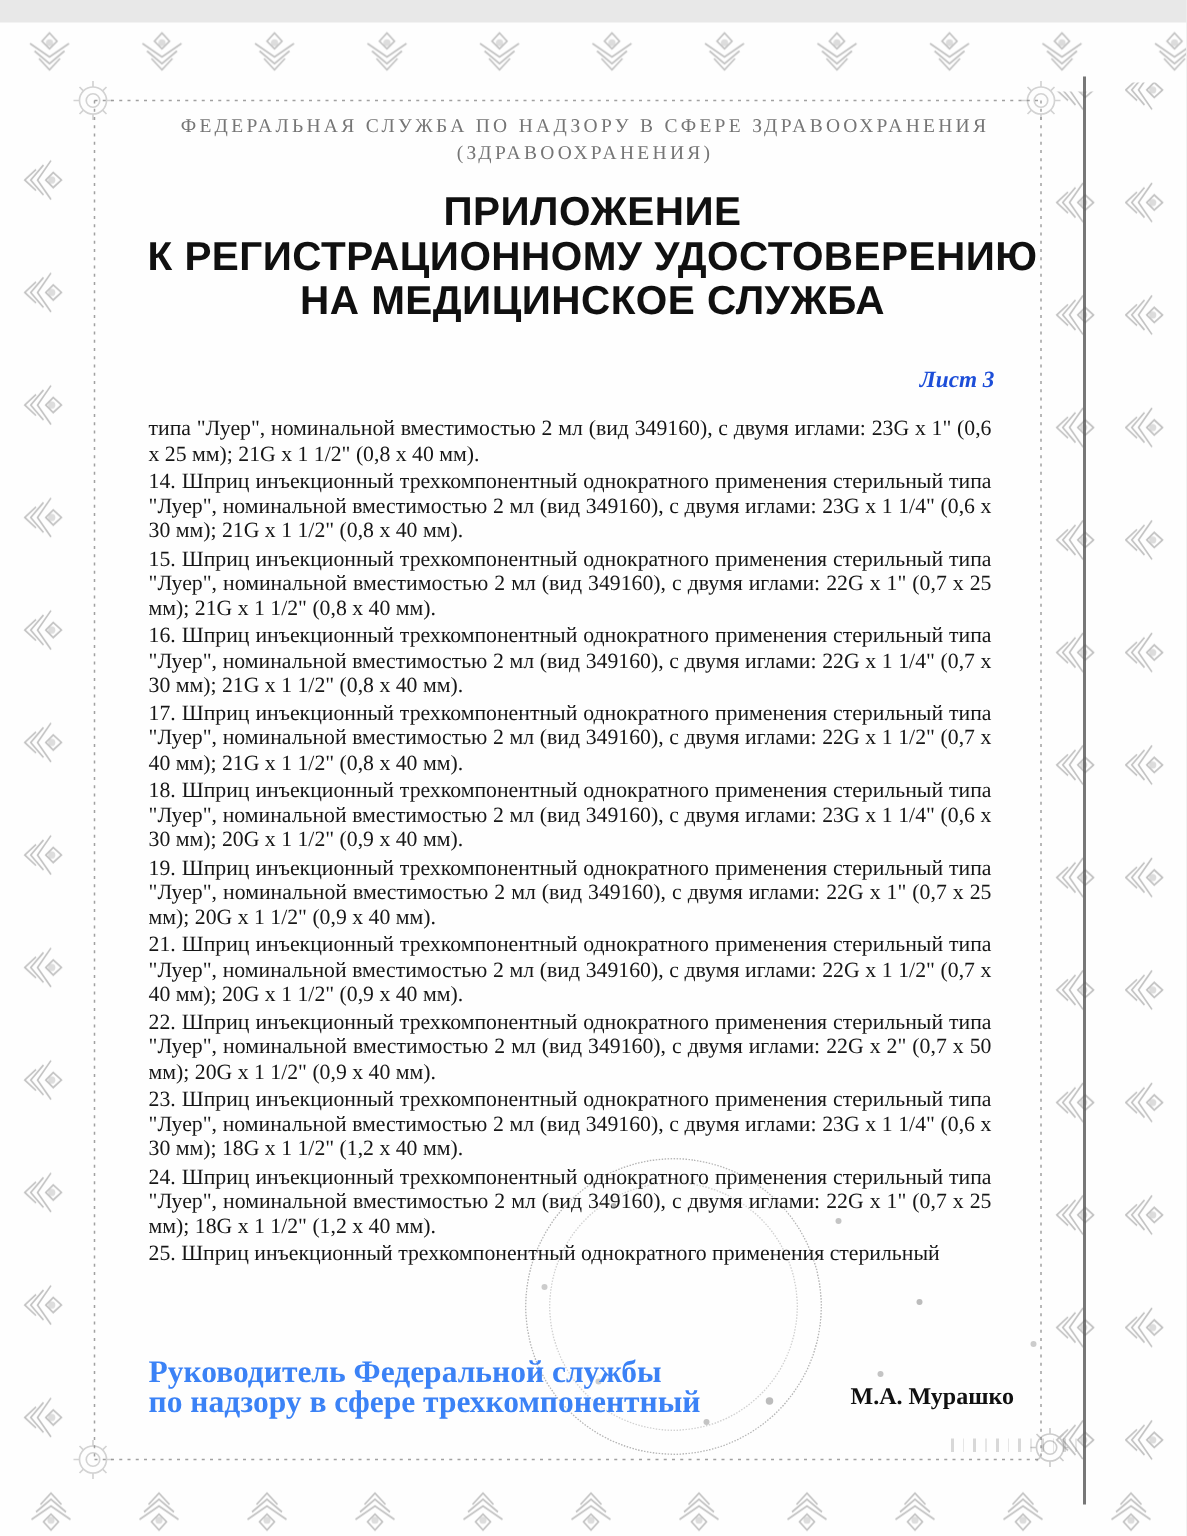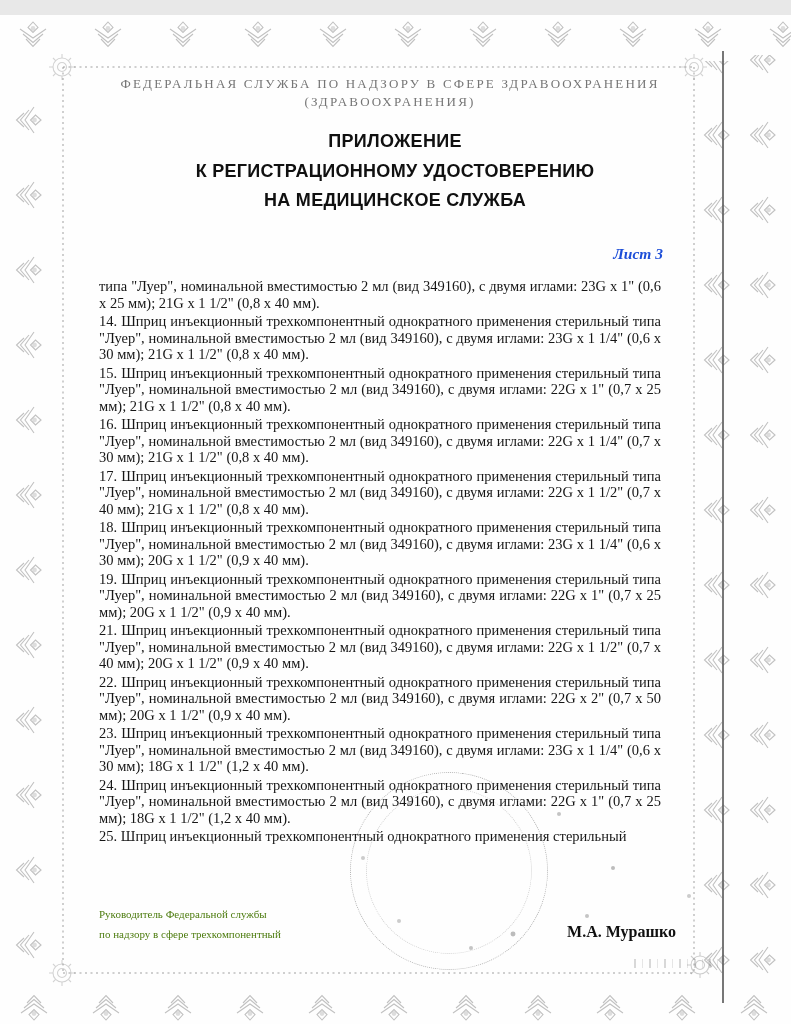--- a/index.html
+++ b/index.html
@@ -15,39 +15,39 @@
   .frame-dot{fill:none;stroke:#8a8a8a;stroke-width:1;stroke-dasharray:2 3.5;opacity:.8;}
   .frame-solid{fill:none;stroke:#5f5f5f;stroke-width:2;opacity:.85;}
 
   .agency{
     position:absolute;left:70px;top:60px;width:640px;text-align:center;
     font-size:13px;letter-spacing:2.2px;color:#757575;line-height:18px;
   }
   .title{
     position:absolute;left:40px;top:112px;width:710px;text-align:center;
     font-family:"Liberation Sans", sans-serif;font-weight:bold;
-    font-size:18px;line-height:29.5px;color:#101010;letter-spacing:.3px;
+    font-size:27px;line-height:29.5px;color:#101010;letter-spacing:.3px;
   }
   .date-row{
     position:absolute;left:70px;top:205px;width:640px;text-align:center;
     font-weight:bold;font-size:17.5px;color:#101010;
   }
   .date-row .num{margin-left:38px;}
   .sheet{
     position:absolute;top:230px;right:128px;
     font-weight:bold;font-size:15.5px;color:#1d4ed8;font-style:italic;
   }
   .body-text{
     position:absolute;left:99px;top:263px;width:562px;
     font-size:14.5px;line-height:16.5px;text-align:justify;color:#161616;
   }
   .body-text p{margin:0 0 2px 0;}
   .sig-left{
     position:absolute;left:99px;top:889px;
-    font-weight:normal;font-size:11px;line-height:20px;color:#4d7c0f;
+    font-weight:bold;font-size:21px;line-height:20px;color:#3b82f6;
   }
   .sig-name{
     position:absolute;right:115px;top:908px;
     font-weight:bold;font-size:16px;color:#101010;
   }
   .stamp{
     position:absolute;left:350px;top:757px;width:196px;height:196px;
     border:1.5px dotted rgba(110,110,110,.5);border-radius:50%;
     transform:rotate(8deg);
   }

